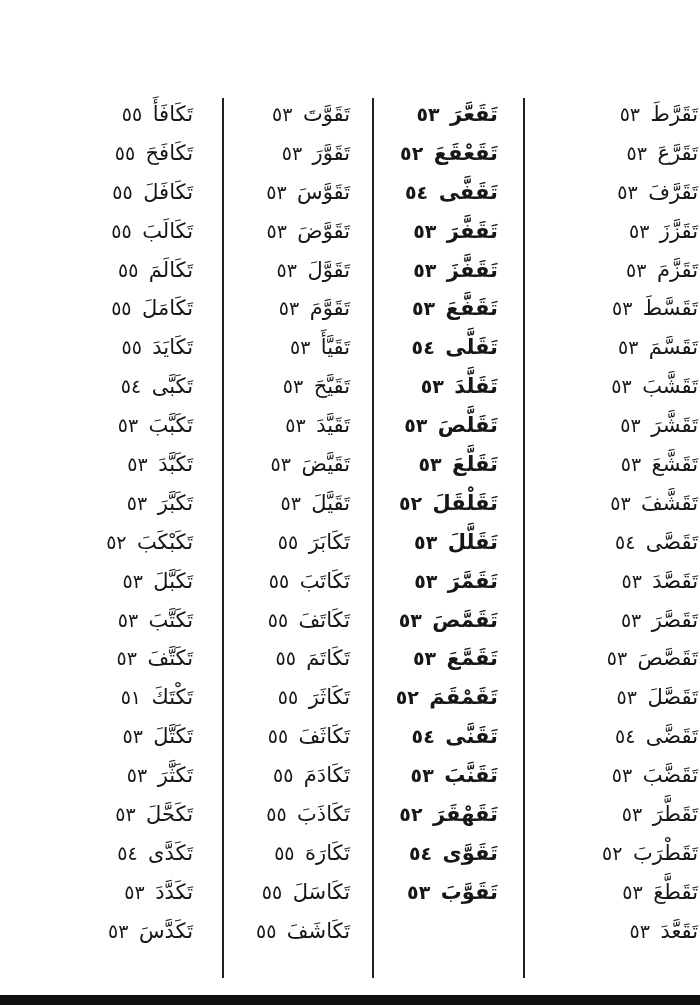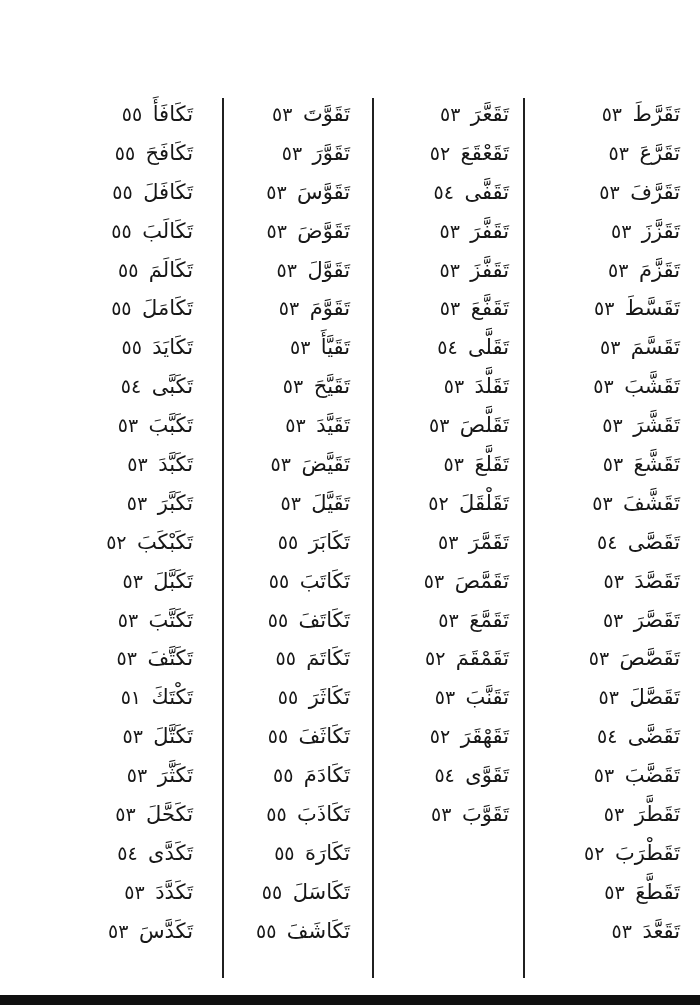--- a/index.html
+++ b/index.html
@@ -50,22 +50,22 @@
   .vrule-3 { left: 523px; }
   .page-edge {
     position: absolute;
     left: 0;
     right: 0;
     bottom: 0;
     height: 10px;
     background: #101010;
   }
   
-  .col-1 { right: 20px;  width: 170px; }
-  .col-2 { right: 191px; width: 135px; }
+  .col-1 { right: 2px;  width: 170px; }
+  .col-2 { right: 202px; width: 135px; font-weight: bold; }
   .col-3 { right: 350px; width: 140px; }
   .col-4 { right: 507px; width: 200px; }
 </style>
 </head>
 <body>
 
 <div class="sheet">
   <div class="col col-1">
       <div class="row" dir="rtl"><span class="word">تَقَرَّطَ</span><span class="pnum">٥٣</span></div>
       <div class="row" dir="rtl"><span class="word">تَقَرَّعَ</span><span class="pnum">٥٣</span></div>
@@ -95,24 +95,26 @@
       <div class="row" dir="rtl"><span class="word">تَقَعْقَعَ</span><span class="pnum">٥٢</span></div>
       <div class="row" dir="rtl"><span class="word">تَقَفَّى</span><span class="pnum">٥٤</span></div>
       <div class="row" dir="rtl"><span class="word">تَقَفَّرَ</span><span class="pnum">٥٣</span></div>
       <div class="row" dir="rtl"><span class="word">تَقَفَّزَ</span><span class="pnum">٥٣</span></div>
       <div class="row" dir="rtl"><span class="word">تَقَفَّعَ</span><span class="pnum">٥٣</span></div>
       <div class="row" dir="rtl"><span class="word">تَقَلَّى</span><span class="pnum">٥٤</span></div>
       <div class="row" dir="rtl"><span class="word">تَقَلَّدَ</span><span class="pnum">٥٣</span></div>
       <div class="row" dir="rtl"><span class="word">تَقَلَّصَ</span><span class="pnum">٥٣</span></div>
       <div class="row" dir="rtl"><span class="word">تَقَلَّعَ</span><span class="pnum">٥٣</span></div>
       <div class="row" dir="rtl"><span class="word">تَقَلْقَلَ</span><span class="pnum">٥٢</span></div>
+      <div class="row" dir="rtl"><span class="word">تَقَلَّلَ</span><span class="pnum">٥٣</span></div>
       <div class="row" dir="rtl"><span class="word">تَقَمَّرَ</span><span class="pnum">٥٣</span></div>
       <div class="row" dir="rtl"><span class="word">تَقَمَّصَ</span><span class="pnum">٥٣</span></div>
       <div class="row" dir="rtl"><span class="word">تَقَمَّعَ</span><span class="pnum">٥٣</span></div>
       <div class="row" dir="rtl"><span class="word">تَقَمْقَمَ</span><span class="pnum">٥٢</span></div>
+      <div class="row" dir="rtl"><span class="word">تَقَنَّى</span><span class="pnum">٥٤</span></div>
       <div class="row" dir="rtl"><span class="word">تَقَنَّبَ</span><span class="pnum">٥٣</span></div>
       <div class="row" dir="rtl"><span class="word">تَقَهْقَرَ</span><span class="pnum">٥٢</span></div>
       <div class="row" dir="rtl"><span class="word">تَقَوَّى</span><span class="pnum">٥٤</span></div>
       <div class="row" dir="rtl"><span class="word">تَقَوَّبَ</span><span class="pnum">٥٣</span></div>
     </div>
   <div class="col col-3">
       <div class="row" dir="rtl"><span class="word">تَقَوَّتَ</span><span class="pnum">٥٣</span></div>
       <div class="row" dir="rtl"><span class="word">تَقَوَّرَ</span><span class="pnum">٥٣</span></div>
       <div class="row" dir="rtl"><span class="word">تَقَوَّسَ</span><span class="pnum">٥٣</span></div>
       <div class="row" dir="rtl"><span class="word">تَقَوَّضَ</span><span class="pnum">٥٣</span></div>

